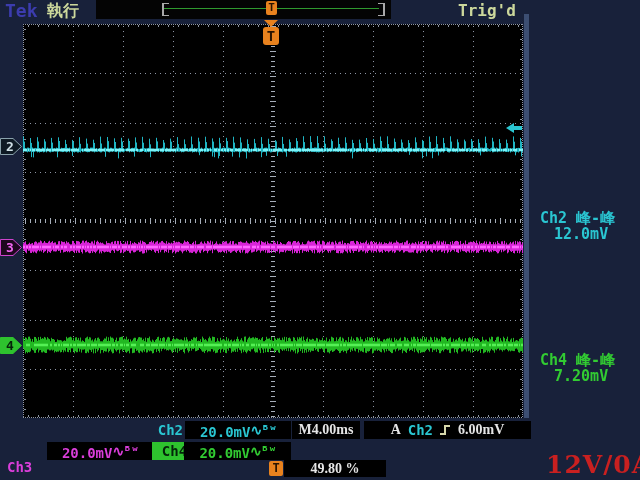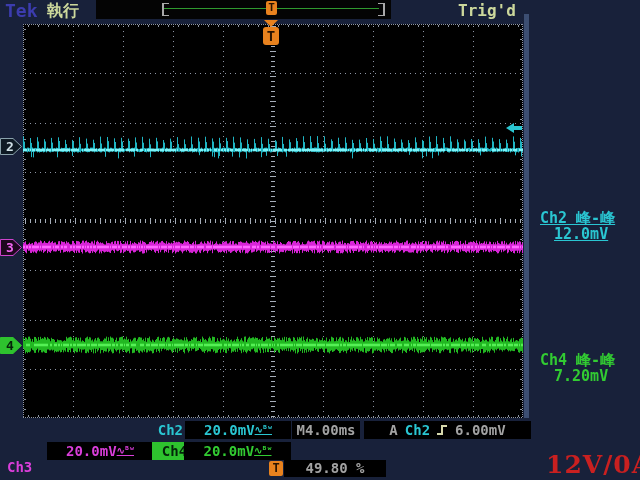--- a/index.html
+++ b/index.html
@@ -30,39 +30,39 @@
   .trig-pos .tri{position:absolute;left:2px;top:0;width:0;height:0;
     border-left:7px solid transparent;border-right:7px solid transparent;border-top:7px solid #e8821e;}
   .trig-pos .flag{position:absolute;left:1px;top:7px;width:16px;height:18px;background:#e8821e;border-radius:3px;
     color:#2a1400;font-size:14px;line-height:18px;text-align:center;}
   
   .ch-marker{position:absolute;left:0;width:23px;height:17px;}
   .m2{top:138px}.m3{top:239px}.m4{top:337px}
   
   .meas{position:absolute;left:540px;width:100px;font-size:15px;line-height:16px;}
   .meas .val{padding-left:14px;}
-  .meas.b1{top:210px;color:#2ac6d2;text-decoration:underline;}
+  .meas.b1{top:210px;color:#2ac6d2;}
   .meas.b2{top:281px;color:#da3eda;}
   .meas.b3{top:352px;color:#32cc32;}
   
   .ro{position:absolute;font-size:14px;height:18px;line-height:18px;}
   .box{background:#000;}
-  .c-cy{color:#2ac6d2;}.c-mg{color:#da3eda;}.c-gr{color:#32cc32;}.c-cr{color:#a3a3a3;}
+  .c-cy{color:#2ac6d2;}.c-mg{color:#da3eda;}.c-gr{color:#32cc32;}.c-cr{color:#e5e5e5;font-family:Liberation Serif, serif;}
   .ch2-label{left:150px;top:421px;width:33px;text-align:right;}
   .ch2-scale{left:185px;top:421px;width:106px;text-align:center;}
   .tb-box{left:292px;top:421px;width:68px;text-align:center;}
   .trig-box{left:364px;top:421px;width:167px;display:flex;align-items:center;justify-content:center;gap:7px;}
   .ch3-label{left:7px;top:458px;width:33px;}
   .ch3-scale{left:47px;top:442px;width:106px;text-align:center;}
   .ch4-label{left:152px;top:442px;width:45px;background:#2ec22e;color:#04240a;text-align:center;}
   .ch4-scale{left:184px;top:442px;width:107px;text-align:center;}
   .tpos-badge{left:269px;top:461px;width:14px;height:15px;line-height:15px;background:#e8821e;color:#2a1400;
     font-size:12px;text-align:center;border-radius:2px;}
   .tpos-val{left:284px;top:460px;width:102px;height:17px;line-height:17px;text-align:center;}
-  .cpl{font-size:10px;vertical-align:2px;letter-spacing:-1px;text-decoration:underline;}
+  .cpl{font-size:14px;vertical-align:2px;letter-spacing:-1px;}
   .edge-icon{display:inline-block;}
   .aux{position:absolute;left:546px;top:450px;font-family:"DejaVu Serif","Liberation Serif",serif;
     font-size:25px;font-weight:bold;color:#c92020;letter-spacing:1px;}
   
   .trig-level{position:absolute;left:505px;top:122px;}
 </style>
 </head>
 <body>
 
 <div class="screen">

